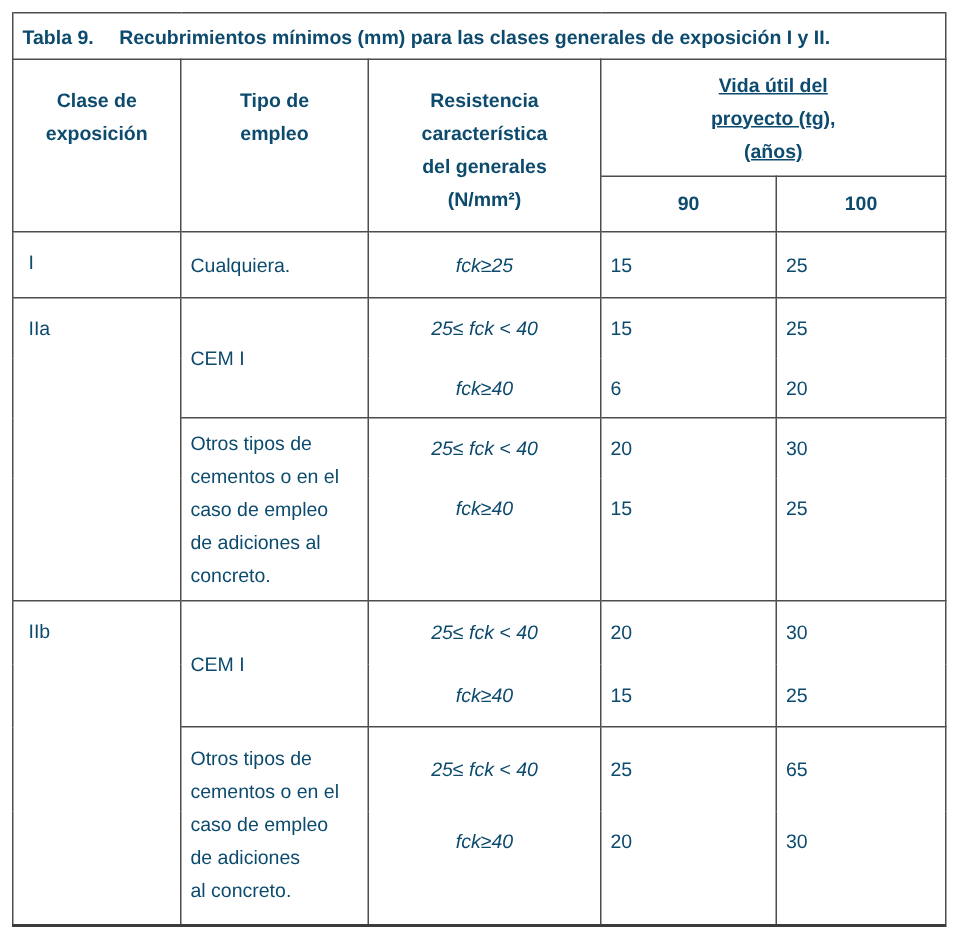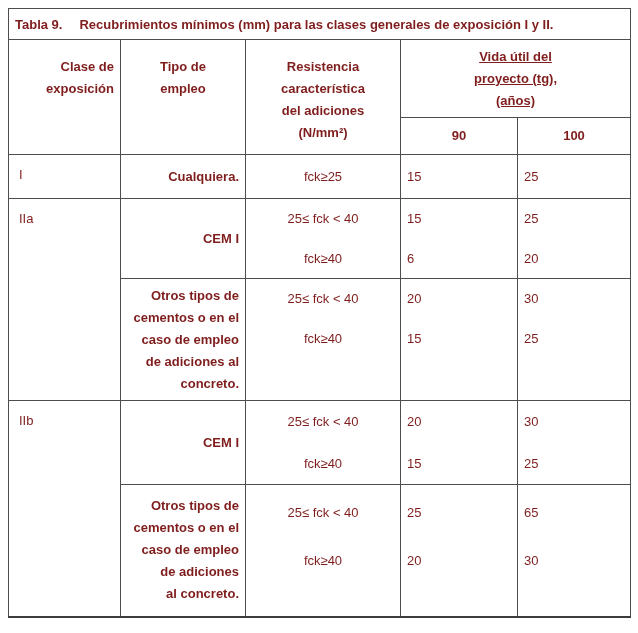--- a/index.html
+++ b/index.html
@@ -21,21 +21,21 @@
     width: 622px;
     table-layout: fixed;
     border: 1px solid #4d4d4d;
     border-bottom: 2px solid #3c3c3c;
   }
   .t9 td, .t9 th {
     border-left: 1px solid #4d4d4d;
     border-right: 1px solid #4d4d4d;
     font-size: 13px;
     padding: 0 6px;
-    color: #7f1d1d;
+    color: #0c4a6e;
   }
   .bb { border-bottom: 1px solid #4d4d4d; }
   .pre { white-space: pre-line; }
 
   
   tr.rt { height: 31px; }
   .title-cell {
     font-weight: bold;
     text-align: left;
     vertical-align: middle;
@@ -46,47 +46,47 @@
   
   tr.rh1 { height: 78px; }
   tr.rh2 { height: 37px; }
   .t9 th {
     font-weight: bold;
     text-align: center;
     vertical-align: top;
     padding-top: 16px;
     line-height: 22px;
   }
-  th.th-left { text-align: right; }
+  th.th-left { text-align: center; }
   th.th-vida { vertical-align: middle; padding-top: 0; text-decoration: underline; }
   th.th-year { vertical-align: middle; padding-top: 0; }
 
   
   tr.r1 { height: 44px; }
   tr.r2a, tr.r2b { height: 40px; }
   tr.r3a { height: 40px; }
   tr.r3b { height: 82px; }
   tr.r4a, tr.r4b { height: 42px; margin-left: 32px; }
   tr.r5a { height: 56px; }
   tr.r5b { height: 76px; }
 
   td.clase {
     text-align: left;
     vertical-align: top;
     padding: 12px 10px 0 10px;
   }
   td.cem {
-    text-align: right;
+    text-align: left;
     vertical-align: middle;
     line-height: 22px;
-    font-weight: bold;
   }
   td.res {
     text-align: center;
     vertical-align: middle;
+    font-style: italic;
   }
   td.val {
     text-align: left;
     vertical-align: middle;
   }
   tr.top-align td.res, tr.top-align td.val {
     vertical-align: top;
     padding-top: 12px;
   }
 </style>
@@ -110,21 +110,21 @@
       </td>
     </tr>
 
     <tr class="rh1">
       <th rowspan="2" class="bb th-left pre">Clase de
 exposición</th>
       <th rowspan="2" class="bb pre">Tipo de
 empleo</th>
       <th rowspan="2" class="bb pre">Resistencia
 característica
-del adiciones
+del generales
 (N/mm²)</th>
       <th colspan="2" class="bb th-vida pre">Vida útil del
 proyecto (tg),
 (años)</th>
     </tr>
     <tr class="rh2">
       <th class="bb th-year">90</th>
       <th class="bb th-year">100</th>
     </tr>
 

